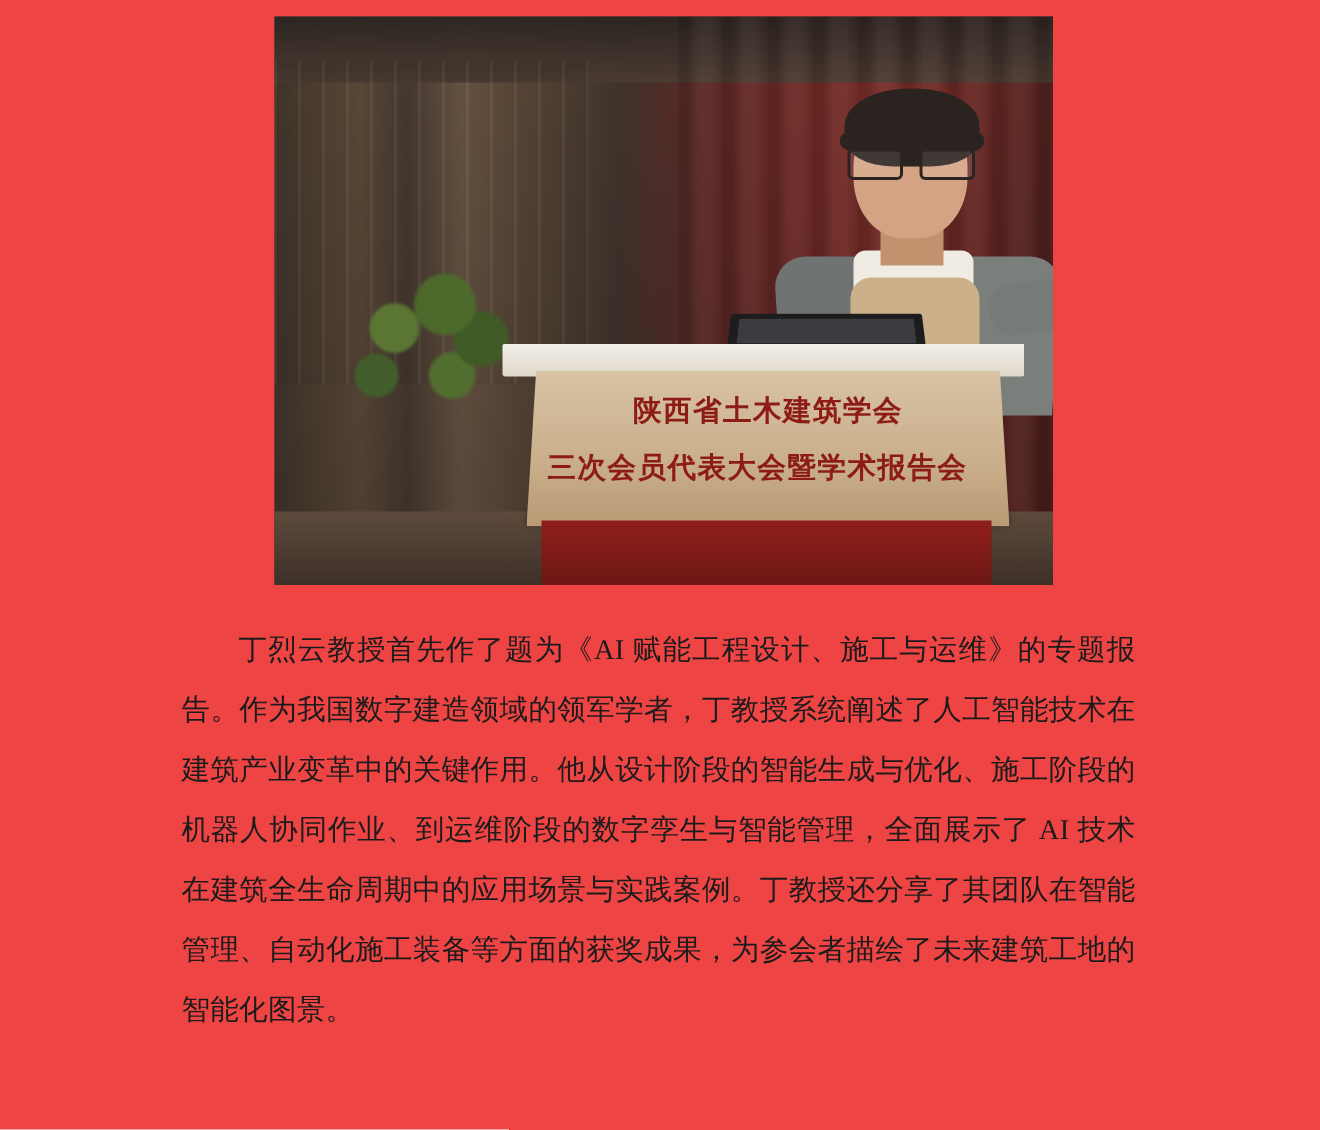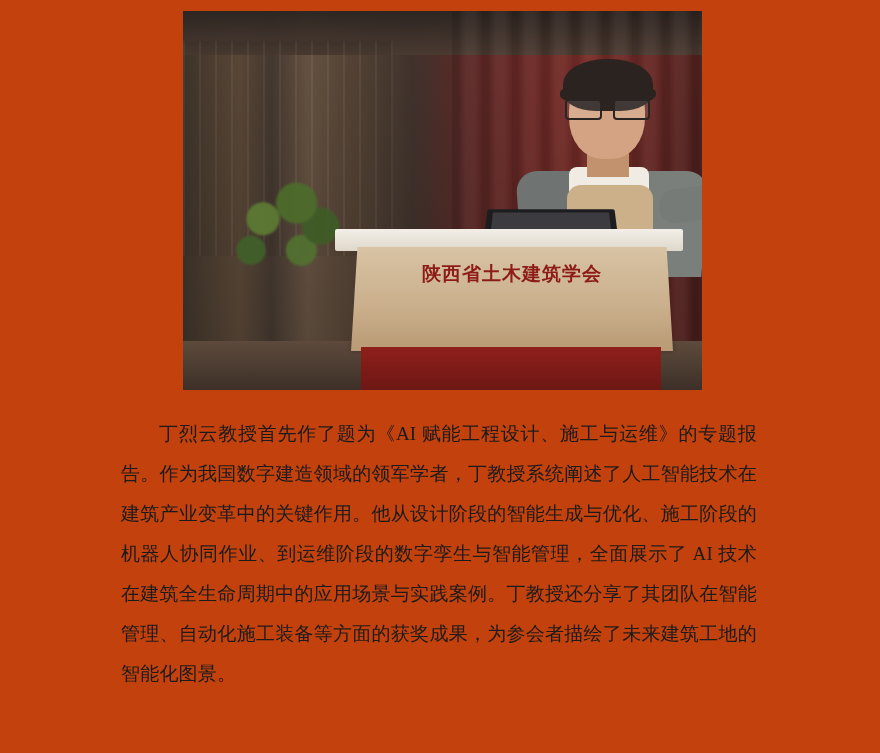--- a/index.html
+++ b/index.html
@@ -10,21 +10,21 @@
   body {
     width: 880px;
     height: 753px;
     font-family: "Liberation Serif", serif;
     overflow: hidden;
   }
   .page {
     position: relative;
     width: 880px;
     height: 753px;
-    background: #c2410c;
+    background: #ef4444;
   }
 
   
   .figure {
     position: absolute;
     left: 183px;
     top: 11px;
     width: 519px;
     height: 379px;
     overflow: hidden;
@@ -242,20 +242,21 @@
 
       </div>
 
       <div class="laptop"></div>
 
       <div class="podium-shadow"></div>
       <div class="podium-top"></div>
       <div class="podium-body"></div>
       <div class="podium-banner">
         <div class="line1">陕西省土木建筑学会</div>
+        <div class="line2">三次会员代表大会暨学术报告会</div>
       </div>
       <div class="podium-base"></div>
     </div>
   </div>
 
   <div class="body-text">
     <p>丁烈云教授首先作了题为《AI 赋能工程设计、施工与运维》的专题报告。作为我国数字建造领域的领军学者，丁教授系统阐述了人工智能技术在建筑产业变革中的关键作用。他从设计阶段的智能生成与优化、施工阶段的机器人协同作业、到运维阶段的数字孪生与智能管理，全面展示了 AI 技术在建筑全生命周期中的应用场景与实践案例。丁教授还分享了其团队在智能管理、自动化施工装备等方面的获奖成果，为参会者描绘了未来建筑工地的智能化图景。</p>
   </div>
 
 </div>

